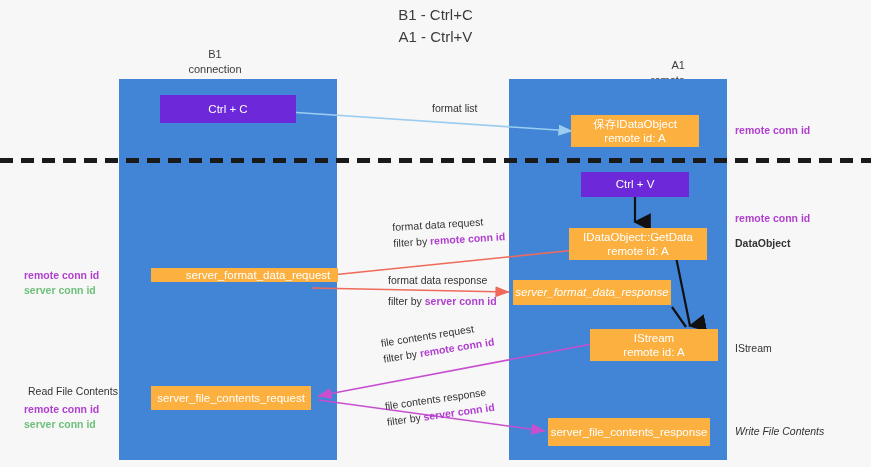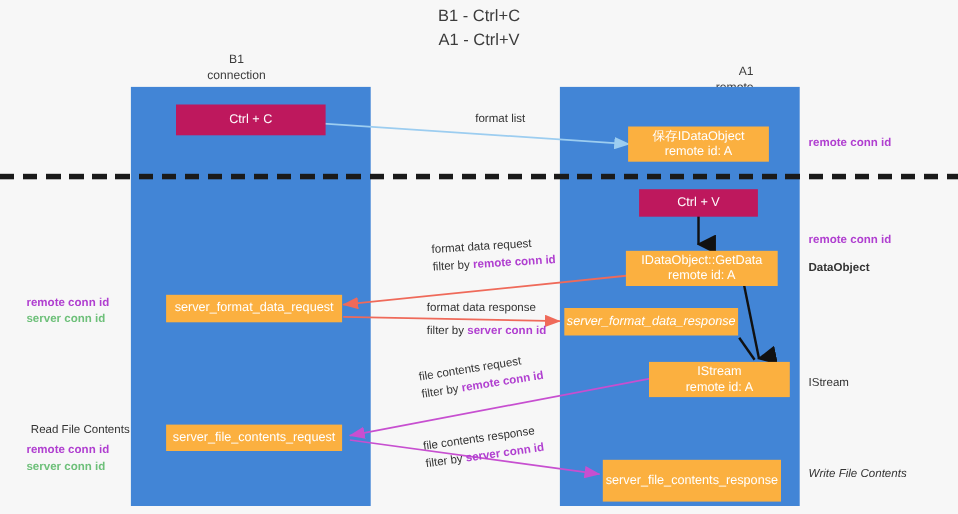--- a/index.html
+++ b/index.html
@@ -11,21 +11,21 @@
     color:#333;
   }
   #stage{position:absolute;inset:0;}
 
   
   .lane{position:absolute;background:#4285d6;}
   svg.wires{position:absolute;left:0;top:0;width:871px;height:467px;pointer-events:none;}
   .node{position:absolute;display:flex;align-items:center;justify-content:center;
         text-align:center;color:#fff;font-size:11.5px;line-height:1.25;}
   .node.orange{background:#fbb040;}
-  .node.green{background:#be185d;}
+  .node.green{background:#6d28d9;}
 
   
   #title{position:absolute;left:0;top:4px;width:871px;text-align:center;
          font-size:15px;color:#3c3c3c;line-height:1.45;}
   .colhead{position:absolute;text-align:center;font-size:11px;color:#3c3c3c;line-height:1.35;}
 
   
   .mid{position:absolute;font-size:10.5px;color:#333;white-space:nowrap;}
   .mid .purple{color:#b03fd0;font-weight:bold;}
   .mid .line2{display:block;margin-top:4px;}
@@ -111,38 +111,38 @@
 
   <div class="node green" style="left:581px;top:172px;width:108px;height:25px;">
     <span>Ctrl + V</span>
   </div>
 
   <div class="node orange" style="left:569px;top:228px;width:138px;height:32px;flex-direction:column;">
     <span>IDataObject::GetData</span>
     <span>remote id: A</span>
   </div>
 
-  <div class="node orange" style="left:151px;top:268px;width:160px;height:25px;">
+  <div class="node orange" style="left:151px;top:268px;width:160px;height:14px;padding-left:27px;">
     <span>server_format_data_request</span>
   </div>
 
   <div class="node orange" style="left:513px;top:280px;width:158px;height:25px;font-style:italic;">
     <span>server_format_data_response</span>
   </div>
 
   <div class="node orange" style="left:590px;top:329px;width:128px;height:32px;flex-direction:column;">
     <span>IStream</span>
     <span>remote id: A</span>
   </div>
 
   <div class="node orange" style="left:151px;top:386px;width:160px;height:24px;">
     <span>server_file_contents_request</span>
   </div>
 
-  <div class="node orange" style="left:548px;top:418px;width:162px;height:38px;">
+  <div class="node orange" style="left:548px;top:418px;width:162px;height:28px;">
     <span>server_file_contents_response</span>
   </div>
 
   <div class="mid" style="left:400px;top:102px;margin-left:32px;">
     <span>format list</span>
   </div>
 
   <div class="mid rot-3" style="left:392px;top:221px;">
     <span>format data request</span>
     <span class="line2"><span>filter by </span><span class="purple">remote conn id</span></span>

